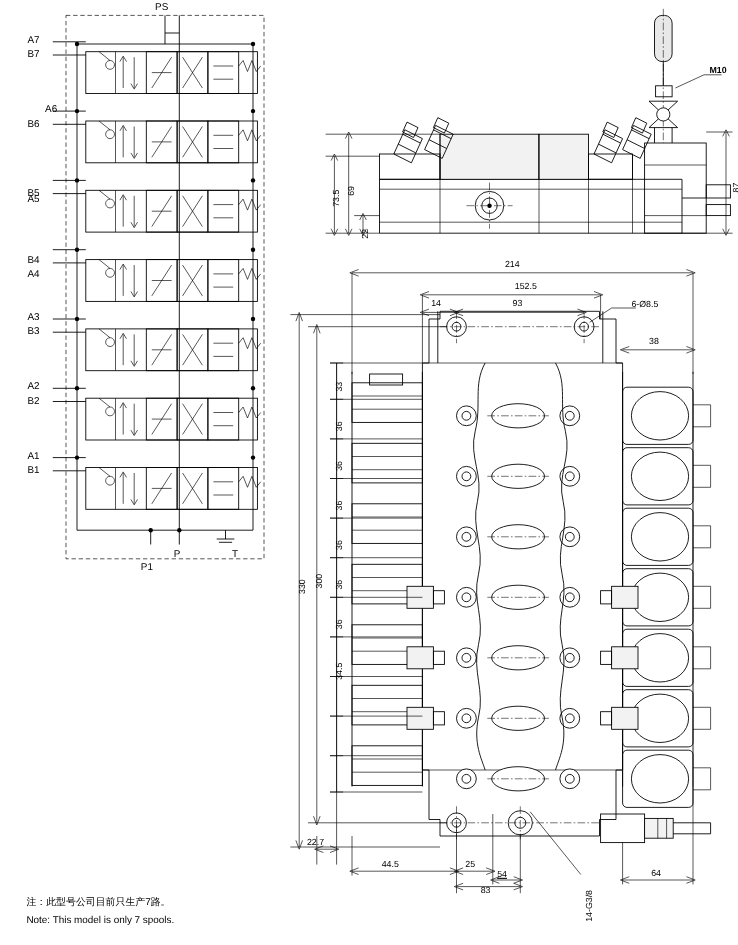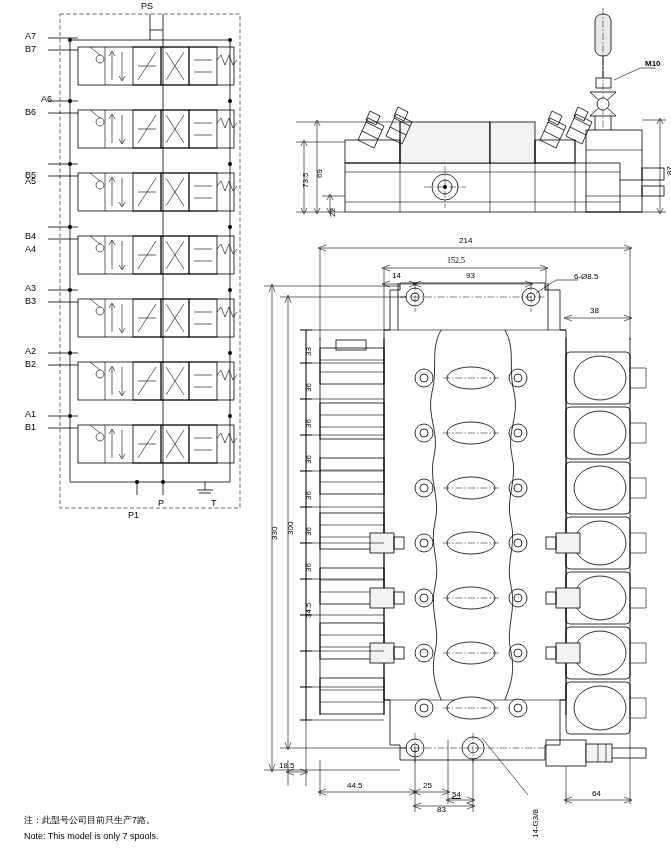--- a/index.html
+++ b/index.html
@@ -473,39 +473,39 @@
 <div class="lbl" style="left:158px;top:499px;">P</div>
 <div class="lbl" style="left:211px;top:499px;">T</div>
 
 <div class="lbl s8 rot" style="left:302px;top:188px;">73.5</div>
 <div class="lbl s8 rot" style="left:316px;top:178px;">69</div>
 <div class="lbl s8 rot" style="left:329px;top:217px;">22</div>
 <div class="lbl s8 rot" style="left:666px;top:175px;">87</div>
 <div class="lbl s8" style="left:645px;top:60px;font-weight:bold;">M10</div>
 
 <div class="lbl s8" style="left:459px;top:237px;">214</div>
-<div class="lbl s8" style="left:447px;top:257px;font-family:Liberation Serif, serif;">152.5</div>
+<div class="lbl s8" style="left:468px;top:257px;">152.5</div>
 <div class="lbl s8" style="left:392px;top:272px;">14</div>
 <div class="lbl s8" style="left:466px;top:272px;">93</div>
 <div class="lbl s8" style="left:574px;top:273px;">6-Ø8.5</div>
 <div class="lbl s8" style="left:590px;top:307px;">38</div>
 
 <div class="lbl s8 rot" style="left:271px;top:540px;">330</div>
 <div class="lbl s8 rot" style="left:287px;top:535px;">300</div>
 
 <div class="lbl s8 rot" style="left:305px;top:356px;">33</div>
 <div class="lbl s8 rot" style="left:305px;top:392px;">36</div>
 <div class="lbl s8 rot" style="left:305px;top:428px;">36</div>
 <div class="lbl s8 rot" style="left:305px;top:464px;">36</div>
 <div class="lbl s8 rot" style="left:305px;top:500px;">36</div>
 <div class="lbl s8 rot" style="left:305px;top:536px;">36</div>
 <div class="lbl s8 rot" style="left:305px;top:572px;">36</div>
 <div class="lbl s8 rot" style="left:305px;top:618px;">34.5</div>
 
-<div class="lbl s8" style="left:279px;top:762px;">18.5</div>
+<div class="lbl s8" style="left:279px;top:762px;">22.7</div>
 <div class="lbl s8" style="left:347px;top:782px;">44.5</div>
 <div class="lbl s8" style="left:423px;top:782px;">25</div>
 <div class="lbl s8" style="left:452px;top:791px;text-decoration:underline;">54</div>
 <div class="lbl s8" style="left:437px;top:806px;">83</div>
 <div class="lbl s8" style="left:592px;top:790px;">64</div>
 <div class="lbl s8 rot" style="left:532px;top:838px;">14-G3/8</div>
 
 <div class="note" style="left:24px;top:814px;">注：此型号公司目前只生产7路。</div>
 <div class="note" style="left:24px;top:830px;">Note: This model is only 7 spools.</div>
 

